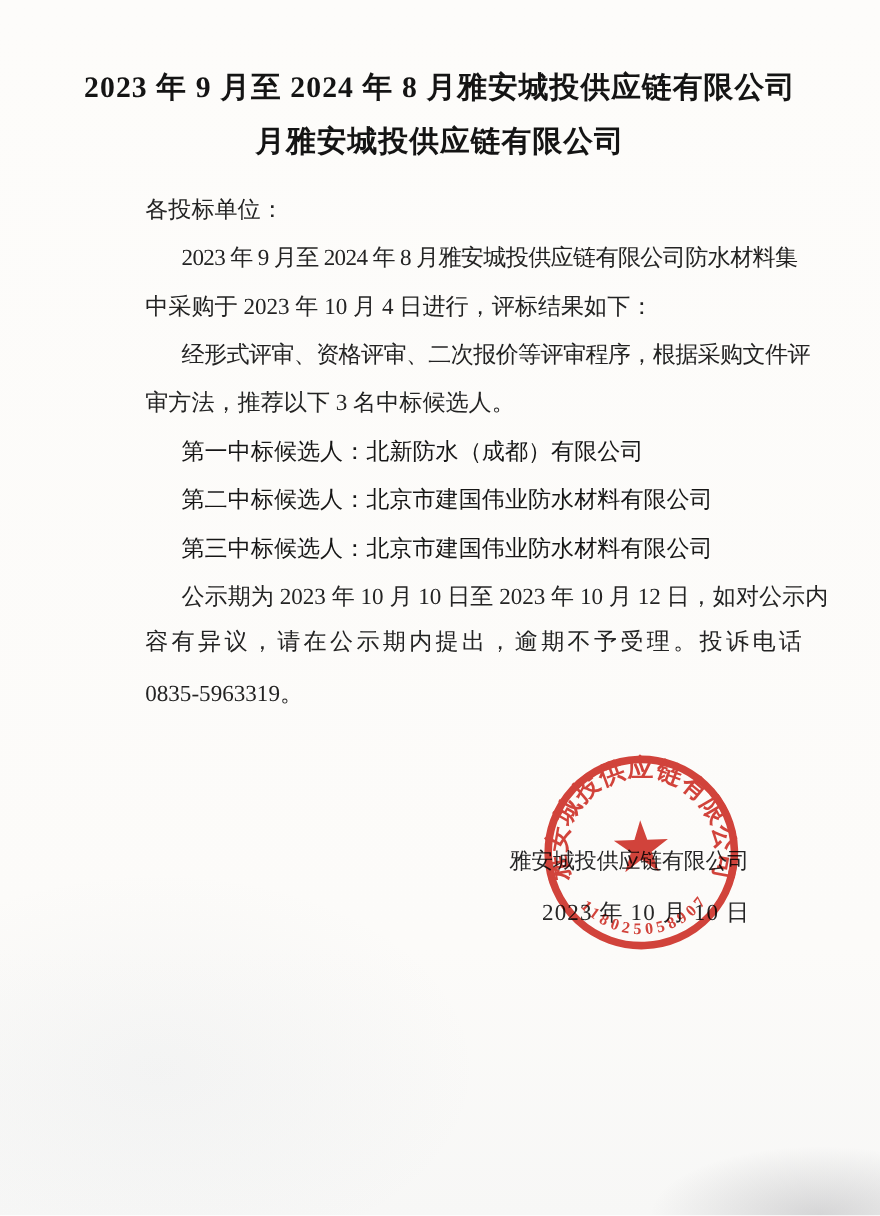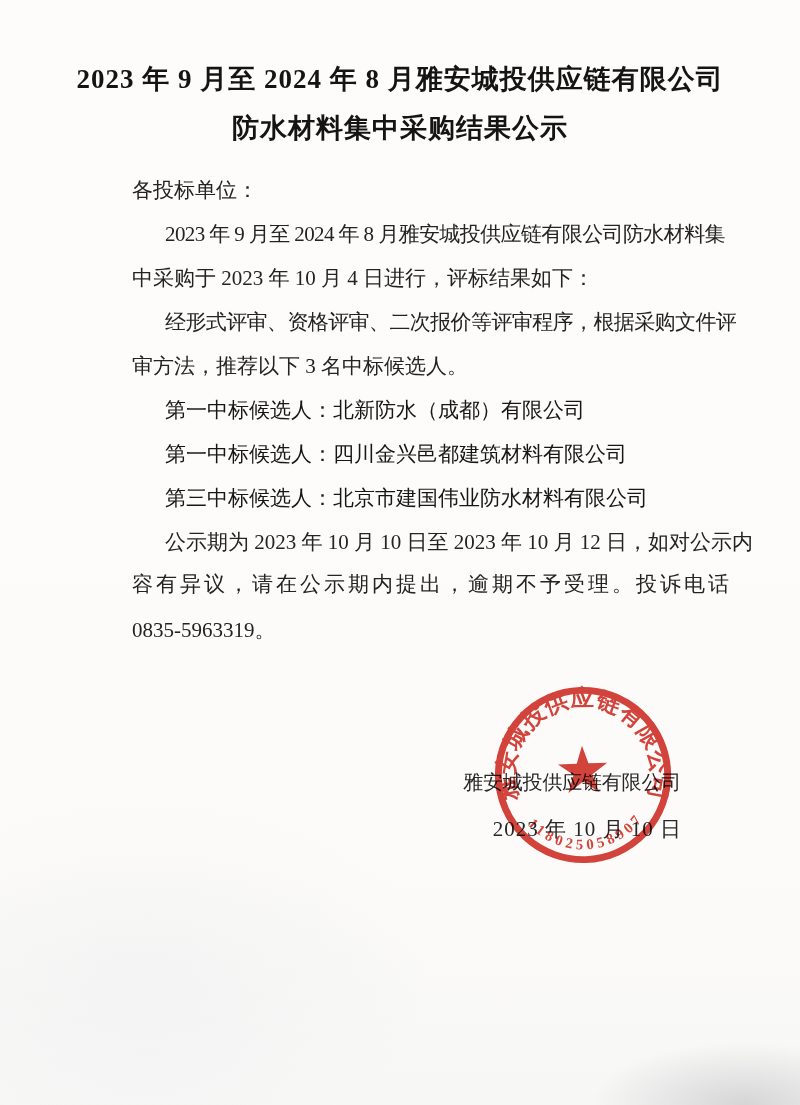--- a/index.html
+++ b/index.html
@@ -72,31 +72,31 @@
     transform: rotate(-2deg);
   }
 </style>
 </head>
 <body>
 
 <div class="page">
 
   <div class="doc-title">
     <div>2023 年 9 月至 2024 年 8 月雅安城投供应链有限公司</div>
-    <div>防水材料集中采购结果公示</div>
+    <div>月雅安城投供应链有限公司</div>
   </div>
 
   <div class="doc-body">
     <div class="line">各投标单位：</div>
     <div class="line ind tight">2023 年 9 月至 2024 年 8 月雅安城投供应链有限公司防水材料集</div>
     <div class="line">中采购于 2023 年 10 月 4 日进行，评标结果如下：</div>
     <div class="line ind tight">经形式评审、资格评审、二次报价等评审程序，根据采购文件评</div>
     <div class="line">审方法，推荐以下 3 名中标候选人。</div>
     <div class="line ind bold">第一中标候选人：北新防水（成都）有限公司</div>
-    <div class="line ind bold">第一中标候选人：四川金兴邑都建筑材料有限公司</div>
+    <div class="line ind bold">第二中标候选人：北京市建国伟业防水材料有限公司</div>
     <div class="line ind bold">第三中标候选人：北京市建国伟业防水材料有限公司</div>
     <div class="line ind">公示期为 2023 年 10 月 10 日至 2023 年 10 月 12 日，如对公示内</div>
     <div class="line spread">容有异议，请在公示期内提出，逾期不予受理。投诉电话</div>
     <div class="line">0835-5963319。</div>
   </div>
 
   <div class="sig-company">雅安城投供应链有限公司</div>
   <div class="sig-date">2023 年 10 月 10 日</div>
 
   <svg class="seal" viewBox="0 0 220 220">

